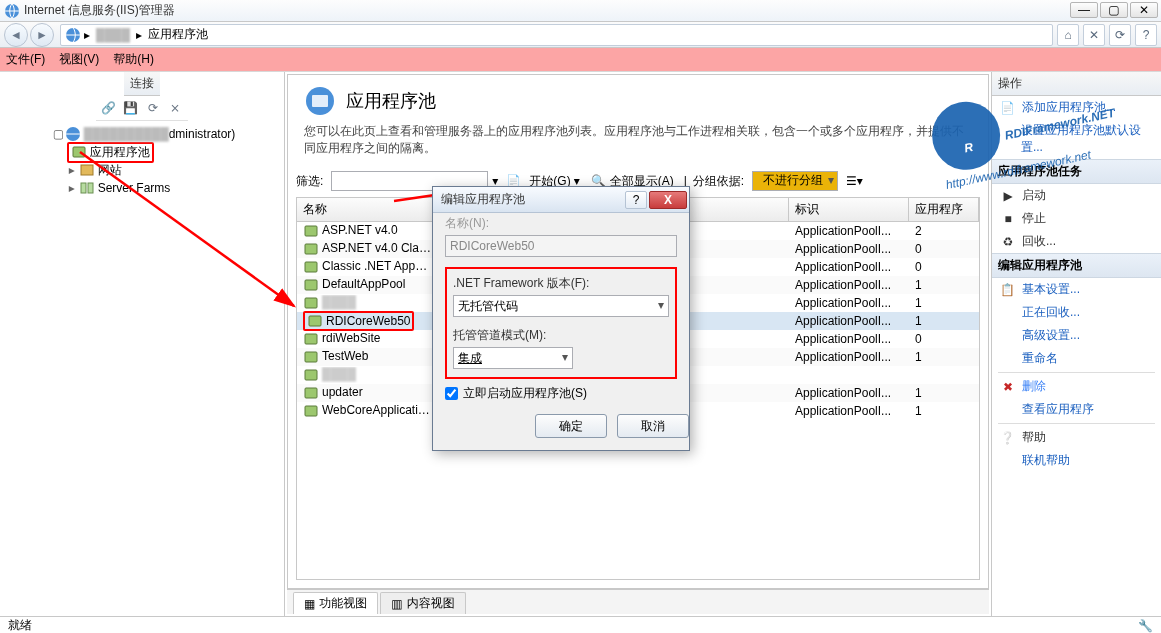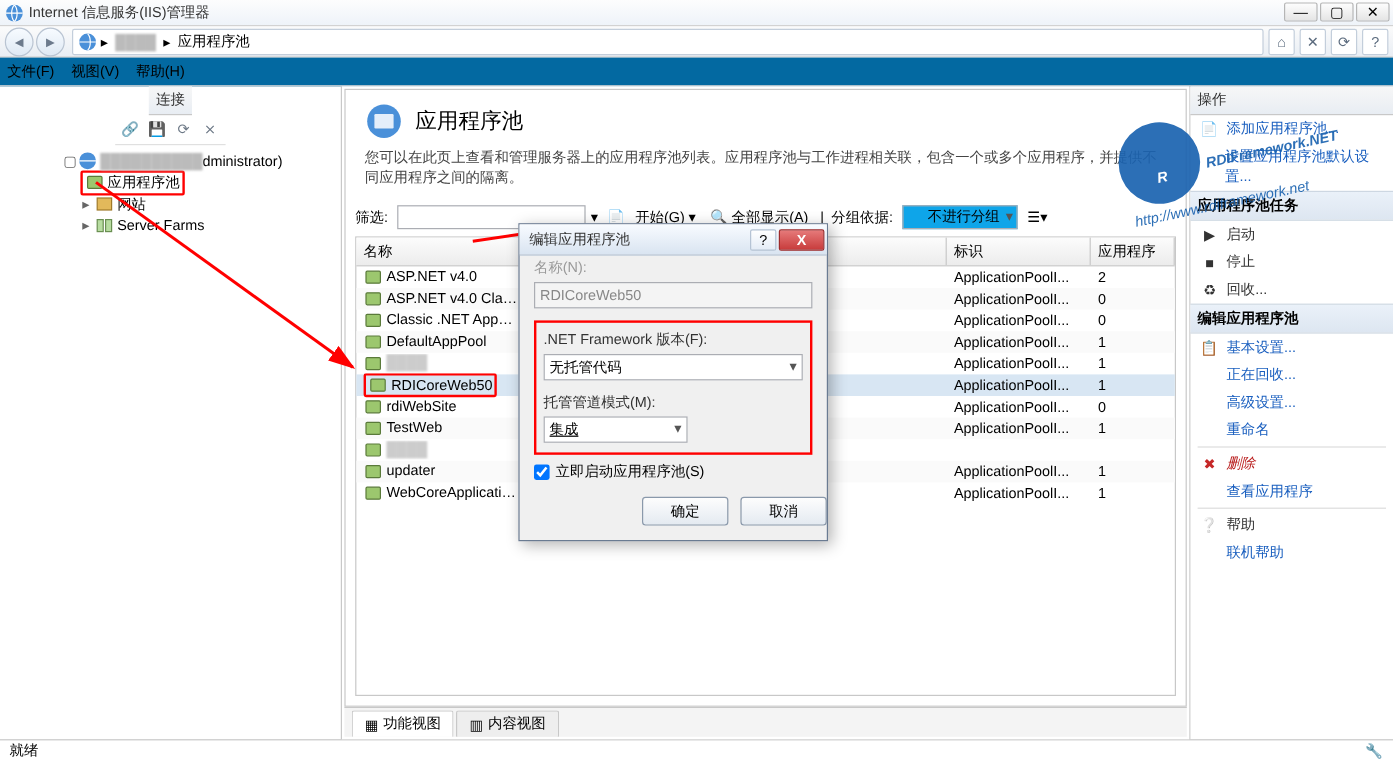--- a/index.html
+++ b/index.html
@@ -11,21 +11,21 @@
 .win-controls { position: absolute; right: 3px; top: 2px; display: flex; gap: 2px; }
 .win-btn { width: 28px; height: 16px; border: 1px solid #b5b5b5; border-radius: 2px; background: linear-gradient(#fdfdfd,#e5e5e5); display:flex; align-items:center; justify-content:center; }
 
 .navbar { height: 26px; background: linear-gradient(#fbfbfb, #e9eef4); border-bottom: 1px solid #c8c8c8; display: flex; align-items: center; padding: 0 4px; }
 .nav-btn { width: 24px; height: 24px; border-radius: 12px; border: 1px solid #b9c4d2; background: linear-gradient(#f7fbff,#dfe9f4); margin-right: 2px; display:flex; align-items:center; justify-content:center; color:#6c7a8c; }
 .nav-path { display: flex; align-items: center; flex: 1; border: 1px solid #c3cedb; height: 22px; background: #fff; margin-left: 4px; border-radius: 2px; padding: 0 4px; }
 .nav-path span { margin: 0 3px; }
 .nav-icons { display:flex; gap:4px; margin-left:4px; }
 .nav-icons .sq { width:22px; height:22px; border:1px solid #c3cedb; background:#fff; border-radius:2px; display:flex; align-items:center; justify-content:center; color:#5a6a7d; }
 
-.menubar { height: 24px; display: flex; align-items: center; padding: 0 6px; border-bottom: 1px solid #d8d8d8; background:#0369a1; }
+.menubar { height: 24px; display: flex; align-items: center; padding: 0 6px; border-bottom: 1px solid #d8d8d8; background:#fca5a5; }
 .menubar span { margin-right: 14px; }
 
 .workspace { display: flex; height: 544px; }
 
 .left { width: 285px; border-right: 1px solid #c8c8c8; display:flex; flex-direction:column;align-items:center; }
 .panel-header { background: linear-gradient(#f7f7f7,#e8edf3); border-bottom: 1px solid #c8c8c8; padding: 3px 6px; font-weight: normal; color:#333; }
 .tree-toolbar { display:flex; gap:4px; padding:3px 4px; border-bottom:1px solid #e0e0e0; }
 .tree-toolbar .tb { width:18px; height:18px; display:flex; align-items:center; justify-content:center; color:#6b7785; }
 .tree { padding: 4px 2px; }
 .tree-row { display:flex; align-items:center; height:18px; padding-left:4px; }
@@ -36,21 +36,21 @@
 
 .center { flex:1; display:flex; flex-direction:column; background:#fff; padding:2px; position:relative; }
 .center-inner { border:1px solid #c8c8c8; flex:1; display:flex; flex-direction:column; }
 .center-head { display:flex; align-items:center; padding:10px 16px 6px 16px; }
 .center-head .bigico { width:32px; height:32px; margin-right:10px; }
 .center-head h2 { font-size:18px; font-weight:normal; }
 .center-desc { padding: 0 16px 10px 16px; color:#444; }
 .filter-row { display:flex; align-items:center; gap:4px; padding:4px 8px; }
 .filter-row .lbl { margin-right:4px; }
 .filter-row .inp { border:1px solid #abadb3; height:20px; flex:0 0 110px; background:#fff; }
-.filter-row .combo { border:1px solid #abadb3; height:20px; background:#0ea5e9; padding:0 14px 0 20px; position:relative; white-space:nowrap; }
+.filter-row .combo { border:1px solid #abadb3; height:20px; background:#eab308; padding:0 14px 0 10px; position:relative; white-space:nowrap; }
 .filter-row .combo::after { content:"▾"; position:absolute; right:3px; top:1px; color:#555; }
 .filter-row .toolbtn { display:flex; align-items:center; gap:3px; padding:0 4px; height:20px; }
 
 .grid { border:1px solid #c8c8c8; margin:2px 8px 8px 8px; flex:1; background:#fff; }
 .grid-head { display:flex; background:linear-gradient(#fcfcfc,#ececec); border-bottom:1px solid #c8c8c8; }
 .grid-head div { padding:3px 6px; border-right:1px solid #c8c8c8; overflow:hidden; white-space:nowrap; }
 .grid-body .grow { display:flex; height:18px; align-items:center; }
 .grid-body .grow div { padding:0 6px; overflow:hidden; white-space:nowrap; text-overflow:ellipsis; }
 .grid-body .grow:nth-child(even){ background:#fafafa; }
 .grid-body .grow.sel { background:#d8e6f3; }
@@ -353,21 +353,21 @@
         <span class="ic"></span>
         <span>高级设置...</span>
       </div>
     <div class="item">
         <span class="ic"></span>
         <span>重命名</span>
       </div>
     <hr>
     <div class="item">
         <span class="ic" style="color:#c62828;">✖</span>
-        <span style="color:#b91c1c;font-style:italic;">删除</span>
+        <span style="color:#3b82f6;">删除</span>
       </div>
     <div class="item">
         <span class="ic"></span>
         <span>查看应用程序</span>
       </div>
     <hr>
     <div class="item">
         <span class="ic" style="color:#1e66c4;">❔</span>
         <span style="color:#333;">帮助</span>
       </div>

